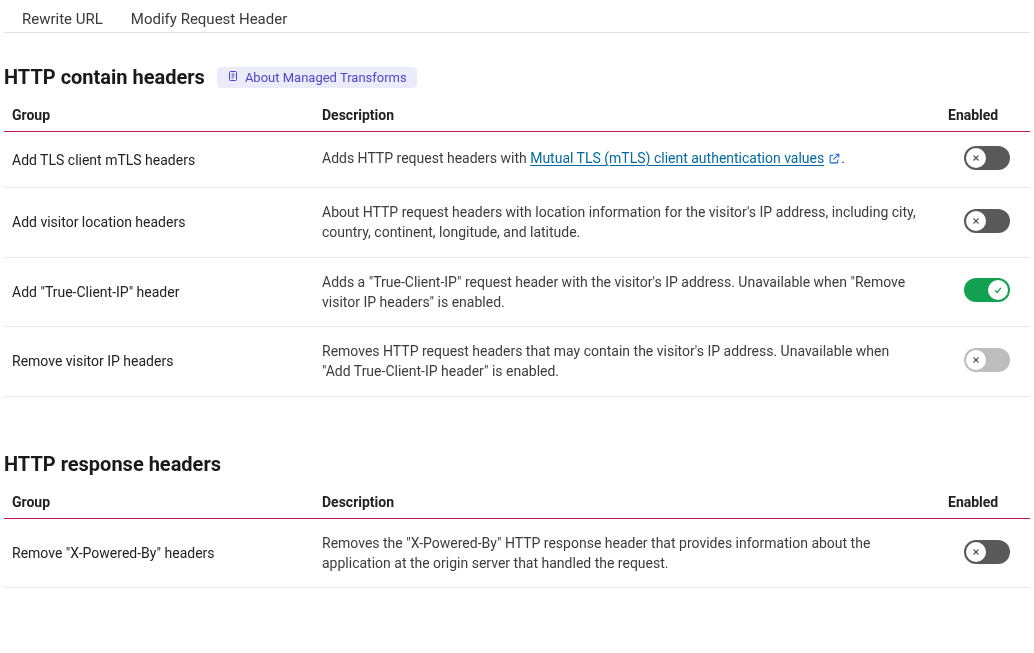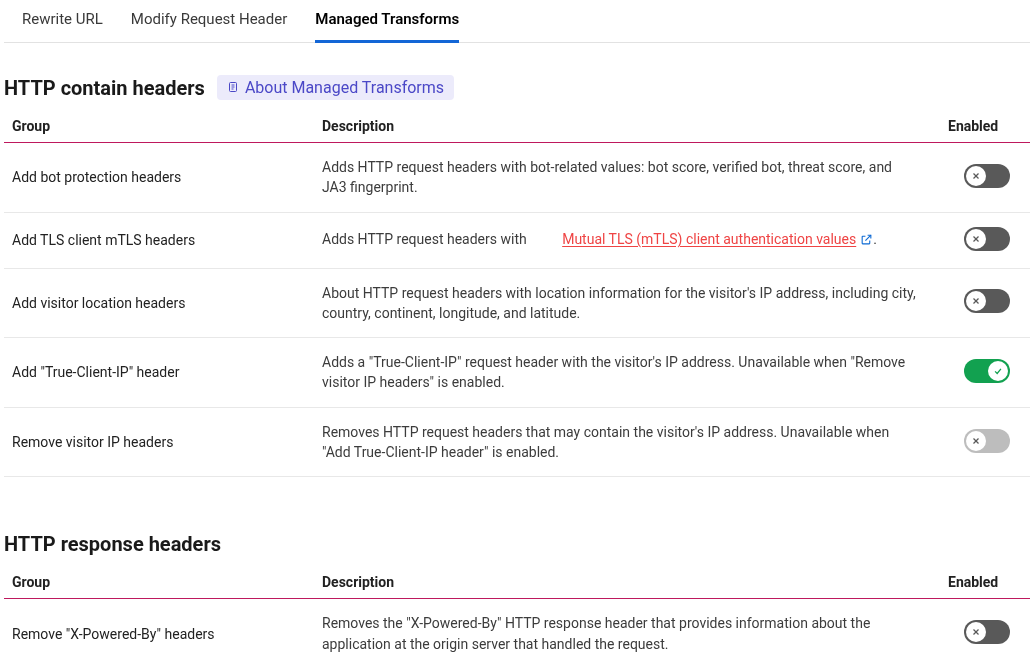--- a/index.html
+++ b/index.html
@@ -11,21 +11,21 @@
     color: #1d1d1d;
     background: #fff;
   }
   .tabs {
     display: flex;
     gap: 28px;
     border-bottom: 1px solid #e2e2e2;
     padding: 0 18px;
   }
   .tab {
-    padding: 10px 0 12px 0;
+    padding: 10px 0 2px 0;
     font-size: 15px;
     color: #3a3a3a;
     cursor: pointer;
     border-bottom: 3px solid transparent;
     margin-bottom: -1px;
   }
   .tab.active {
     color: #000;
     font-weight: 600;
     border-bottom-color: #1366d6;
@@ -44,21 +44,21 @@
     color: #1a1a1a;
   }
   .badge-link {
     display: inline-flex;
     align-items: center;
     gap: 6px;
     background: #ecebfb;
     color: #4b48c7;
     padding: 3px 10px;
     border-radius: 4px;
-    font-size: 16px;
+    font-size: 13px;
     cursor: pointer;
   }
   .badge-link svg { width: 12px; height: 12px; }
 
   table.settings {
     width: 100%;
     border-collapse: collapse;
   }
   table.settings th {
     text-align: left;
@@ -75,25 +75,24 @@
     border-bottom: 1px solid #e8e8e8;
     vertical-align: middle;
     font-size: 14px;
     color: #313131;
   }
   table.settings td.col-group { color: #222; }
   table.settings td.col-desc { color: #3c3c3c; line-height: 1.45; padding-right: 20px; }
   table.settings td.col-enabled { text-align: right; padding-right: 20px; }
 
   a.inline-link {
-    color: #ef4444;
+    color: #0369a1;
     text-decoration: underline;
     text-underline-offset: 2px;
     cursor: pointer;
-    margin-left: 32px;
   }
   .ext-icon {
     display: inline-block;
     vertical-align: -2px;
     margin-left: 4px;
   }
   .ext-icon svg { width: 13px; height: 13px; stroke: #0b69d4; }
 
   
   .toggle {
@@ -124,21 +123,20 @@
   .toggle .knob svg { width: 10px; height: 10px; }
   .toggle.off .knob svg, .toggle.disabled .knob svg { stroke: #595959; }
   .toggle.on .knob svg { stroke: #12a150; }
 </style>
 </head>
 <body>
 
 <div class="tabs">
   <div class="tab">Rewrite URL</div>
   <div class="tab">Modify Request Header</div>
-  <div class="tab active">Managed Transforms</div>
 </div>
 
 <div class="section-title-row">
   <h2 class="section-title">HTTP contain headers</h2>
   <span class="badge-link">
     <span>
       <svg viewBox="0 0 24 24" fill="none" stroke="#4b48c7" stroke-width="2">
           <rect x="5" y="3" width="14" height="18" rx="2"></rect>
           <line x1="9" y1="8" x2="15" y2="8"></line>
           <line x1="9" y1="12" x2="15" y2="12"></line>
@@ -152,30 +150,20 @@
 <table class="settings">
   <thead>
     <tr>
       <th class="col-group">Group</th>
       <th>Description</th>
       <th class="col-enabled">Enabled</th>
     </tr>
   </thead>
   <tbody id="request-rows">
       <tr>
-        <td class="col-group">Add bot protection headers</td>
-        <td class="col-desc">Adds HTTP request headers with bot-related values: bot score, verified bot, threat score, and JA3 fingerprint.</td>
-        <td class="col-enabled"><span class="toggle off"><span class="knob">
-              <svg viewBox="0 0 24 24" fill="none" stroke-width="3">
-                <line x1="6" y1="6" x2="18" y2="18"></line>
-                <line x1="18" y1="6" x2="6" y2="18"></line>
-              </svg>
-            </span></span></td>
-      </tr>
-      <tr>
         <td class="col-group">Add TLS client mTLS headers</td>
         <td class="col-desc"><span>Adds HTTP request headers with </span><a class="inline-link">Mutual TLS (mTLS) client authentication values</a><span class="ext-icon"><svg viewBox="0 0 24 24" fill="none" stroke-width="2">
               <path d="M14 4h6v6"></path>
               <path d="M20 4L10 14"></path>
               <path d="M18 14v5a1 1 0 0 1-1 1H5a1 1 0 0 1-1-1V7a1 1 0 0 1 1-1h5"></path>
             </svg></span><span>.</span></td>
         <td class="col-enabled"><span class="toggle off"><span class="knob">
               <svg viewBox="0 0 24 24" fill="none" stroke-width="3">
                 <line x1="6" y1="6" x2="18" y2="18"></line>
                 <line x1="18" y1="6" x2="6" y2="18"></line>

